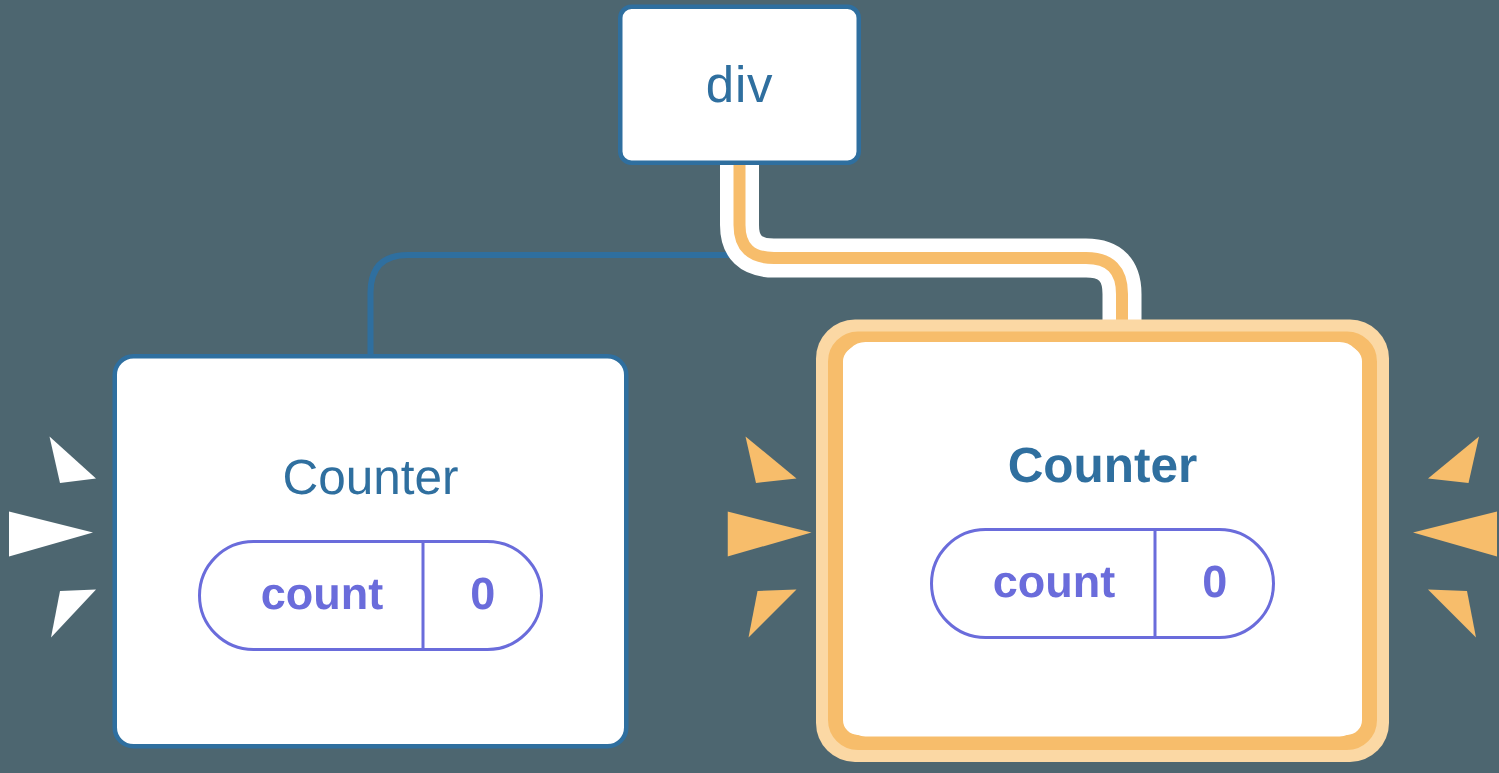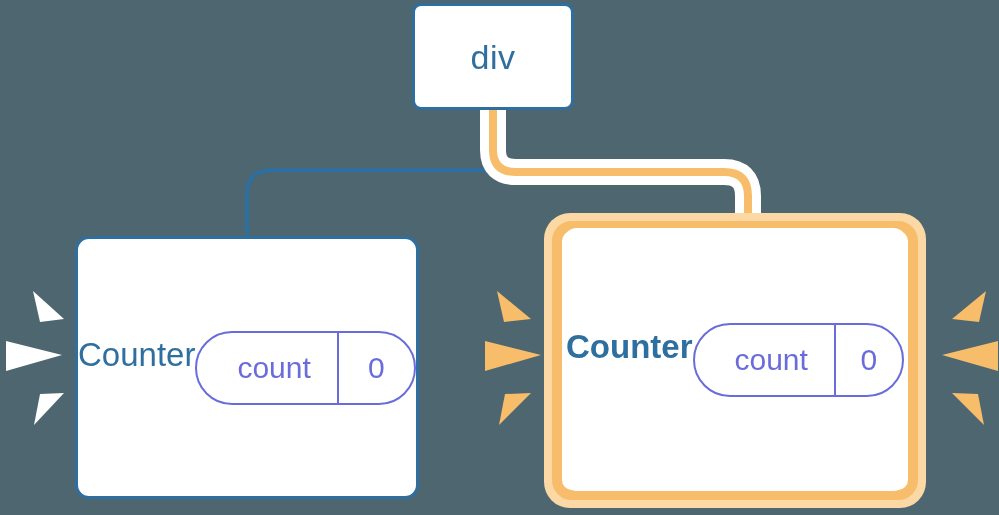--- a/index.html
+++ b/index.html
@@ -33,40 +33,41 @@
   #div-node .node-title{
     color:#2f6f9f;
     font-size:34px;
     font-weight:400;
     letter-spacing:.5px;
     line-height:1;
   }
 
   
   .counter-node{
-    display:flex;flex-direction:row;align-items:center;justify-content:center;
+    display:flex;flex-direction:column;align-items:center;justify-content:center;
     border-radius:14px;
   }
   .counter-title{
     color:#2f6f9f;
     font-size:33px;
     line-height:1;
     margin-bottom:26px;
   }
   .counter-title.plain{font-weight:400;}
   .counter-title.bold{font-weight:700;}
 
   
   .pill{
     display:flex;align-items:stretch;
     border:2px solid #6a6cdb;
     border-radius:999px;
     height:74px;
     box-sizing:border-box;
     overflow:hidden;
+    font-weight:bold;
   }
   .pill-key,.pill-val{
     display:flex;align-items:center;justify-content:center;
     color:#6a6cdb;
     font-size:30px;
     line-height:1;
     box-sizing:border-box;
   }
   .pill-key{padding:0 26px 0 40px;}
   .pill-val{

